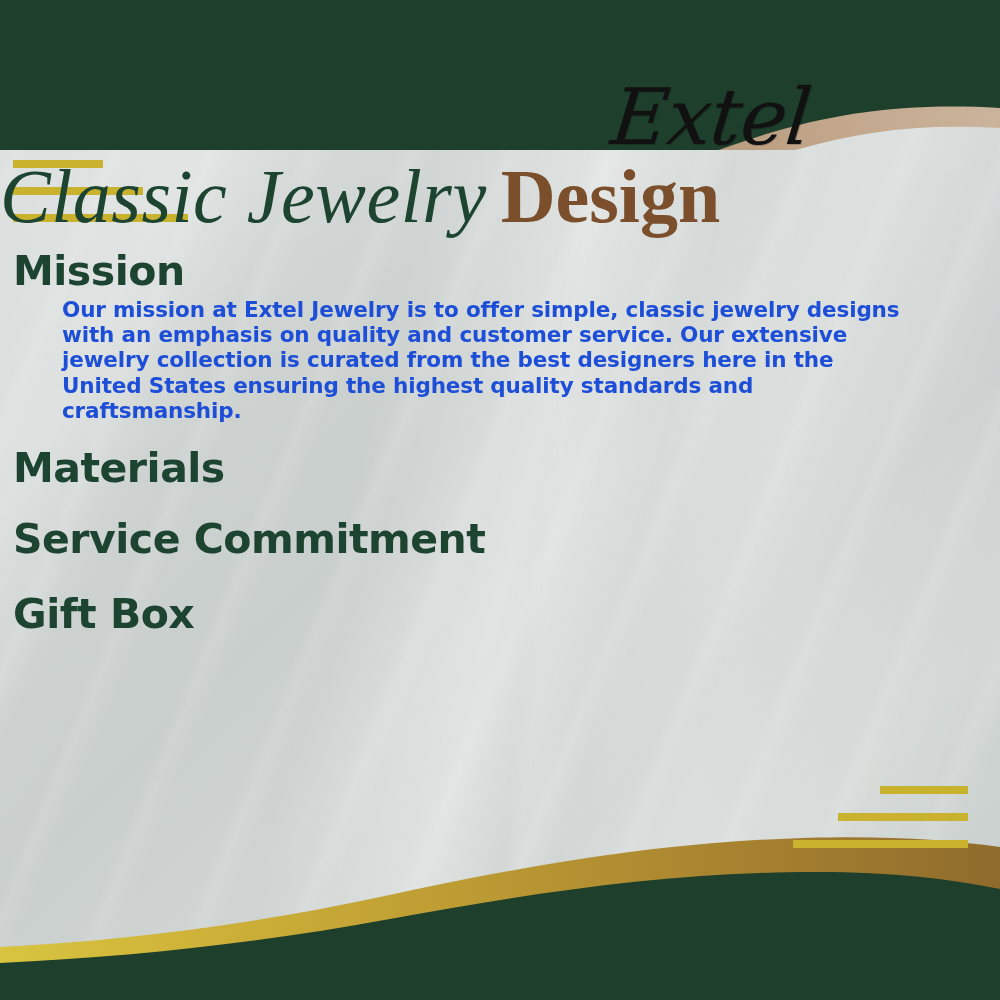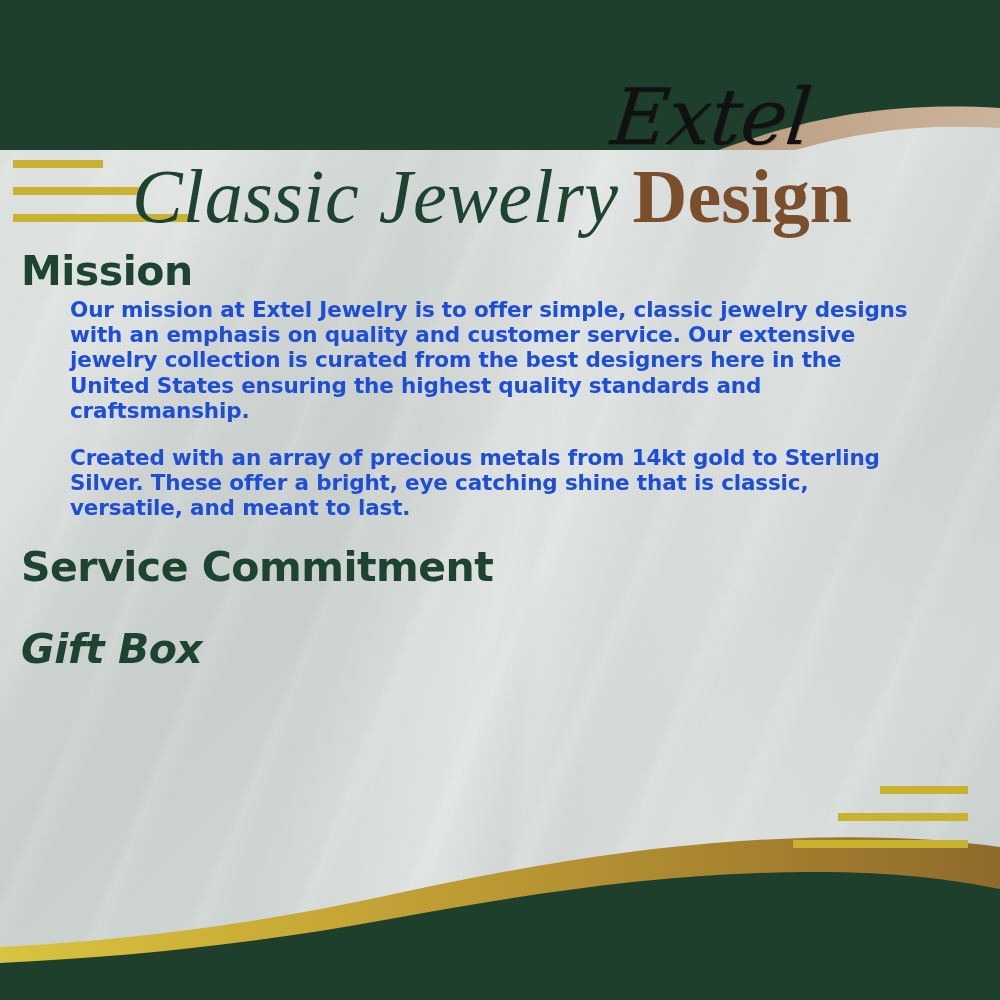--- a/index.html
+++ b/index.html
@@ -61,61 +61,61 @@
     position:absolute;left:612px;top:78px;width:250px;
     font-family:"DejaVu Serif", serif;
     font-style:italic;font-weight:400;
     font-size:78px;line-height:1;
     color:#111111;
     letter-spacing:-1px;
     text-shadow:1px 1px 0 rgba(0,0,0,.18);
     transform:skewX(-6deg);
   }
   .title-row{
-    position:absolute;left:16px;top:158px;width:952px;
-    text-align:center;white-space:nowrap;
+    position:absolute;left:0;top:158px;width:952px;
+    text-align:left;white-space:nowrap;
   }
   .title-main{
     font-family:"Liberation Serif", serif;
     font-style:italic;font-weight:400;
     font-size:76px;line-height:1;
     color:#1d4430;
     letter-spacing:.5px;
   }
   .title-accent{
     font-family:"Liberation Serif", serif;
     font-weight:700;font-style:normal;
     font-size:76px;line-height:1;
     color:#7b4f2c;
     margin-left:14px;
   }
 
   
-  .content{position:absolute;left:8px;top:248px;width:936px;}
+  .content{position:absolute;left:0;top:248px;width:936px;}
   .section{margin-bottom:6px;}
   .sec-head{
     font-family:"DejaVu Sans", sans-serif;
     font-weight:700;
     font-size:41px;line-height:1.15;
     color:#1d4430;
     margin:0 0 2px 13px;
     letter-spacing:-0.5px;
   }
   .sec-body{
     font-family:"DejaVu Sans", sans-serif;
     font-weight:600;
     font-size:21.5px;line-height:1.17;
     color:#1d4ed8;
     margin:0 22px 0 62px;
     letter-spacing:-0.15px;
   }
   .sec-mission .sec-body{margin-right:26px;}
   .sec-materials{margin-top:22px;}
   .sec-service{margin-top:24px;}
-  .sec-gift{margin-top:35px;font-style:italic;}
+  .sec-gift{margin-top:28px;}
   .sec-materials .sec-body{margin-right:36px;}
   .sec-service .sec-body{margin-right:50px;}
   .sec-gift .sec-body{margin-right:230px;}
 </style>
 </head>
 <body>
 
 <div class="bg-base"></div>
 <div class="bg-streaks"></div>
 <div class="bg-sheen"></div>
@@ -167,21 +167,21 @@
 </div>
 
 <div class="content">
 
   <div class="section sec-mission">
     <h2 class="sec-head">Mission</h2>
     <p class="sec-body">Our mission at Extel Jewelry is to offer simple, classic jewelry designs with an emphasis on quality and customer service. Our extensive jewelry collection is curated from the best designers here in the United States ensuring the highest quality standards and craftsmanship.</p>
   </div>
 
   <div class="section sec-materials">
-    <p class="sec-body">Created with an array of precious metals from 14kt gold to Sterling Silver. These offer a bright, eye catching shine that is classic, versatile, and meant to last.</p>
+    <h2 class="sec-head">Materials</h2>
   </div>
 
   <div class="section sec-service">
     <h2 class="sec-head">Service Commitment</h2>
   </div>
 
   <div class="section sec-gift">
     <h2 class="sec-head">Gift Box</h2>
   </div>
 

